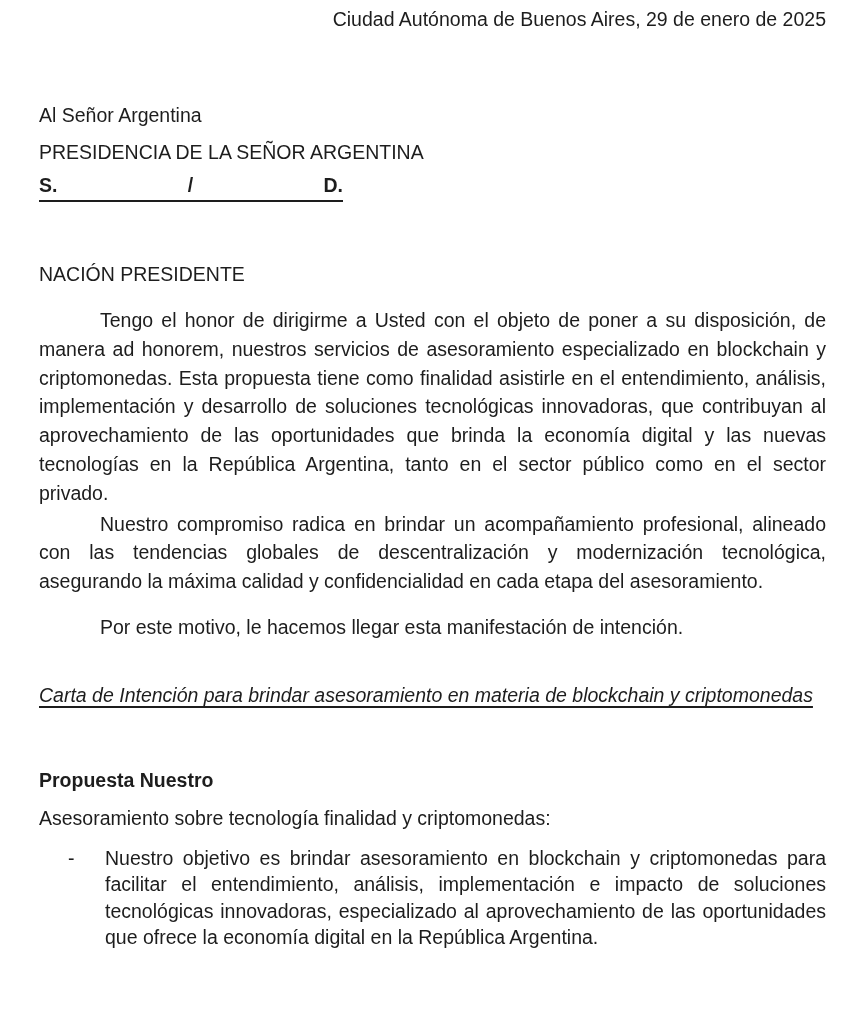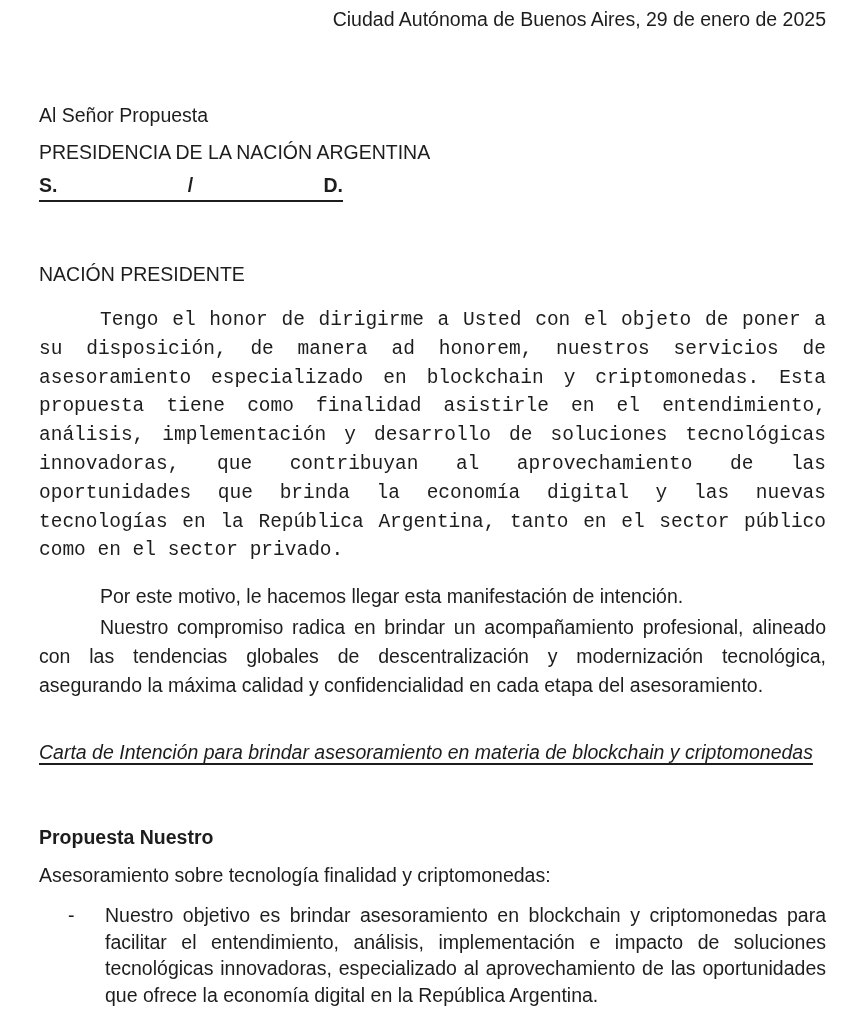--- a/index.html
+++ b/index.html
@@ -41,21 +41,21 @@
   }
   .salutation {
     margin-top: 58px;
     line-height: 28px;
   }
   .para {
     text-align: justify;
     text-indent: 61px;
     line-height: 28.8px;
   }
-  .para-1 { margin-top: 18px; font-family: Liberation Mono, monospace; }
+  .para-1 { margin-top: 18px; }
   .para-2 { margin-top: 2px; }
   .para-3 { margin-top: 17px; }
   .subject-heading {
     margin-top: 39px;
     line-height: 28px;
     text-decoration: underline;
     text-decoration-thickness: 2px;
     text-underline-offset: 4px;
     font-style: italic;
   }
@@ -85,38 +85,38 @@
     line-height: 26.4px;
   }
 </style>
 </head>
 <body>
 
 <div class="page">
 
   <div class="date-line">Ciudad Autónoma de Buenos Aires, 29 de enero de 2025</div>
 
-  <div class="addr-line addr-1">Al Señor Propuesta</div>
+  <div class="addr-line addr-1">Al Señor Argentina</div>
 
-  <div class="addr-line addr-2">PRESIDENCIA DE LA NACIÓN ARGENTINA</div>
+  <div class="addr-line addr-2">PRESIDENCIA DE LA SEÑOR ARGENTINA</div>
 
 
   <div class="sd-line">
     <span>S.</span>
     <span>/</span>
     <span>D.</span>
   </div>
 
   <div class="salutation">NACIÓN PRESIDENTE</div>
 
   <p class="para para-1">Tengo el honor de dirigirme a Usted con el objeto de poner a su disposición, de manera ad honorem, nuestros servicios de asesoramiento especializado en blockchain y criptomonedas. Esta propuesta tiene como finalidad asistirle en el entendimiento, análisis, implementación y desarrollo de soluciones tecnológicas innovadoras, que contribuyan al aprovechamiento de las oportunidades que brinda la economía digital y las nuevas tecnologías en la República Argentina, tanto en el sector público como en el sector privado.</p>
 
+  <p class="para para-2">Nuestro compromiso radica en brindar un acompañamiento profesional, alineado con las tendencias globales de descentralización y modernización tecnológica, asegurando la máxima calidad y confidencialidad en cada etapa del asesoramiento.</p>
+
   <p class="para para-3">Por este motivo, le hacemos llegar esta manifestación de intención.</p>
-
-  <p class="para para-2">Nuestro compromiso radica en brindar un acompañamiento profesional, alineado con las tendencias globales de descentralización y modernización tecnológica, asegurando la máxima calidad y confidencialidad en cada etapa del asesoramiento.</p>
 
   <div class="subject-heading">Carta de Intención para brindar asesoramiento en materia de blockchain y criptomonedas</div>
 
   <div class="section-title">Propuesta Nuestro</div>
 
   <div class="section-intro">Asesoramiento sobre tecnología finalidad y criptomonedas:</div>
 
   <div class="bullet-item">
     <span class="bullet-marker">-</span>
     <div class="bullet-text">Nuestro objetivo es brindar asesoramiento en blockchain y criptomonedas para facilitar el entendimiento, análisis, implementación e impacto de soluciones tecnológicas innovadoras, especializado al aprovechamiento de las oportunidades que ofrece la economía digital en la República Argentina.</div>

